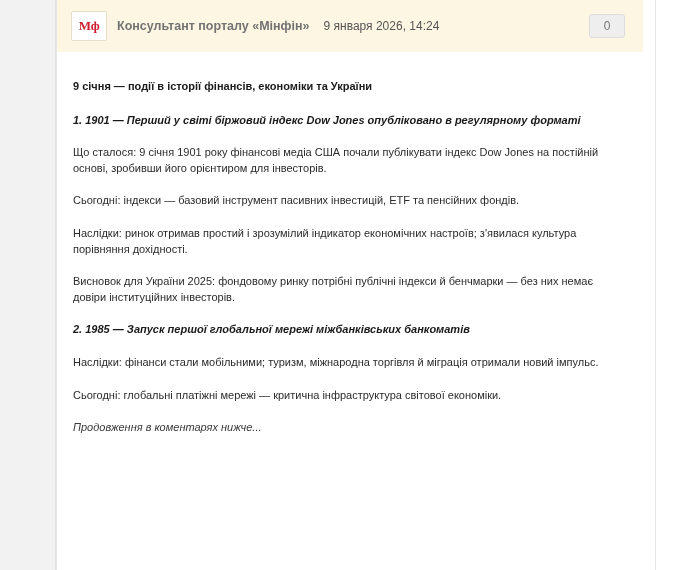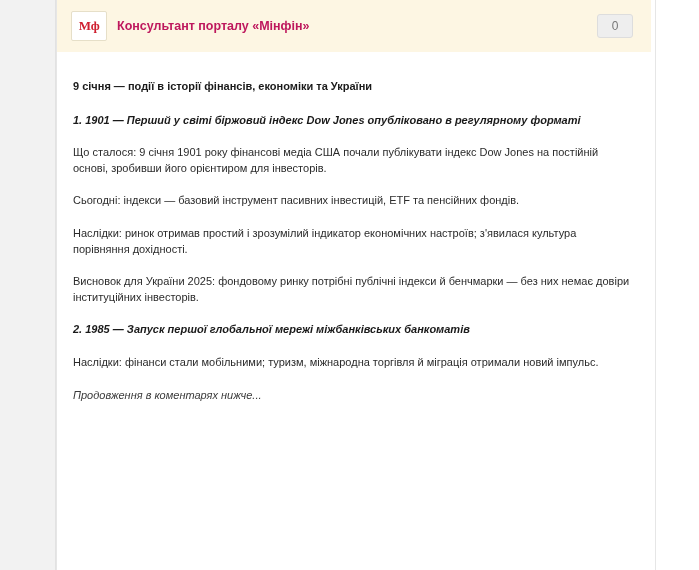--- a/index.html
+++ b/index.html
@@ -37,21 +37,21 @@
     left: 56px;
     top: 0;
     width: 643px;
     height: 570px;
     background: #ffffff;
   }
   .post {
     position: relative;
     width: 600px;
     margin: 0;
-    padding: 0 4px 0 0;
+    padding: 0 12px 0 0;
     background: #ffffff;
     border-left: 1px solid #e6e6e6;
     border-right: 1px solid #e6e6e6;
     box-sizing: border-box;
     height: 570px;
   }
   
   .post-header {
     display: flex;
     align-items: center;
@@ -74,21 +74,21 @@
     flex: none;
   }
   .avatar-text {
     color: #cf2030;
     font-weight: bold;
     font-size: 13px;
     letter-spacing: -0.5px;
     font-family: "Liberation Serif", serif;
   }
   .author-link {
-    color: #be185d;
+    color: #737373;
     font-weight: bold;
     font-size: 12.5px;
     text-decoration: none;
     margin-right: 14px;
     white-space: nowrap;
   }
   .post-date {
     color: #555555;
     font-size: 12px;
     white-space: nowrap;
@@ -144,31 +144,33 @@
   <div class="left-gutter"></div>
 
   <div class="post-wrap">
     <div class="post">
 
       <div class="post-header">
         <div class="avatar">
           <span class="avatar-text">Мф</span>
         </div>
         <a href="#" class="author-link">Консультант порталу «Мінфін»</a>
+        <span class="post-date">9 января 2026, 14:24</span>
         <div class="rating-box">0</div>
       </div>
 
       <div class="post-body">
         <p class="lead">9 січня — події в історії фінансів, економіки та України</p>
         <p class="sub">1. 1901 — Перший у світі біржовий індекс Dow Jones опубліковано в регулярному форматі</p>
         <p>Що сталося: 9 січня 1901 року фінансові медіа США почали публікувати індекс Dow Jones на постійній основі, зробивши його орієнтиром для інвесторів.</p>
         <p>Сьогодні: індекси — базовий інструмент пасивних інвестицій, ETF та пенсійних фондів.</p>
         <p>Наслідки: ринок отримав простий і зрозумілий індикатор економічних настроїв; з'явилася культура порівняння дохідності.</p>
         <p>Висновок для України 2025: фондовому ринку потрібні публічні індекси й бенчмарки — без них немає довіри інституційних інвесторів.</p>
         <p class="sub">2. 1985 — Запуск першої глобальної мережі міжбанківських банкоматів</p>
         <p>Наслідки: фінанси стали мобільними; туризм, міжнародна торгівля й міграція отримали новий імпульс.</p>
+        <p>Сьогодні: глобальні платіжні мережі — критична інфраструктура світової економіки.</p>
         <p class="italic">Продовження в коментарях нижче...</p>
       </div>
 
     </div>
   </div>
 
 </div>
 
 </body></html>

